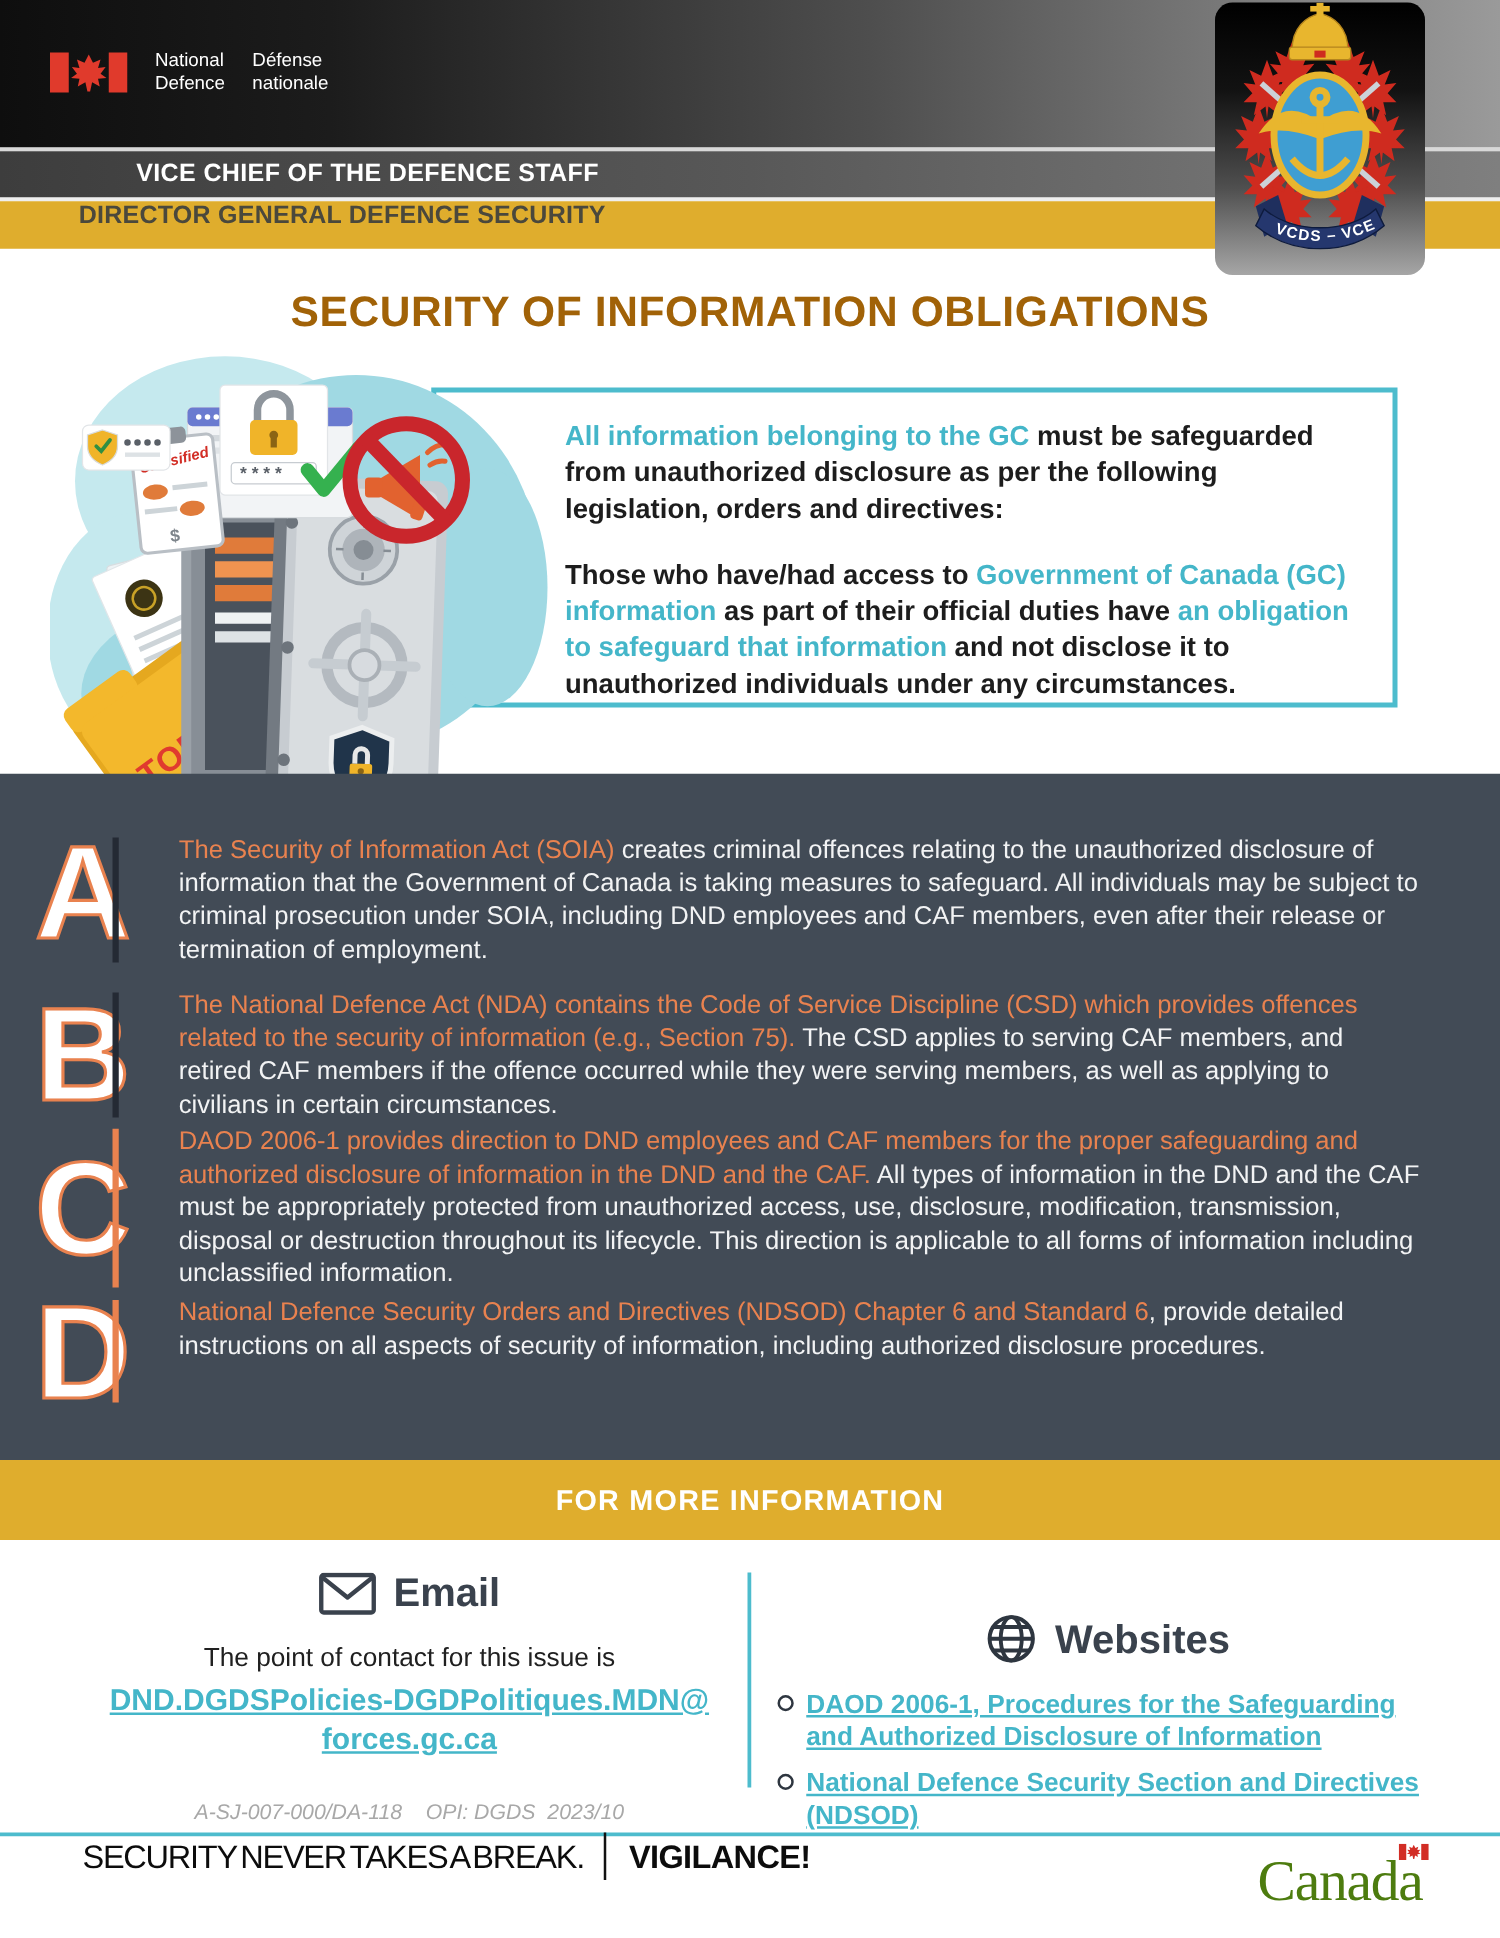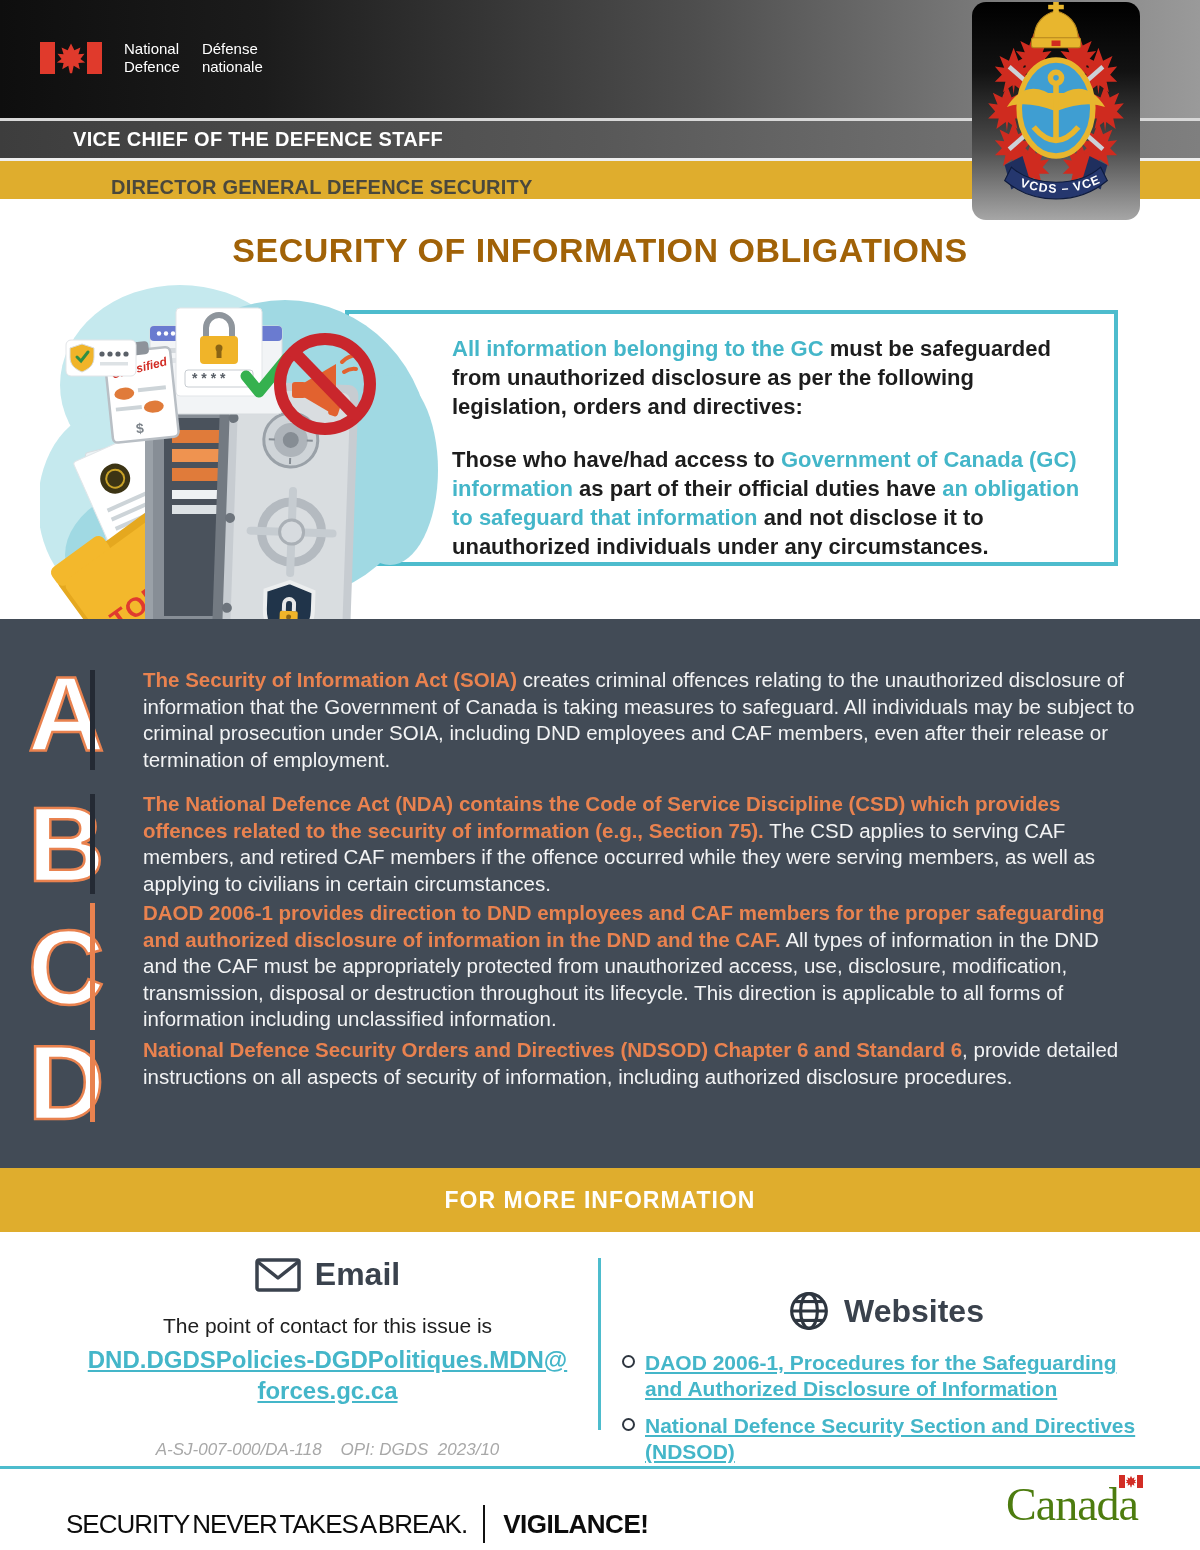--- a/index.html
+++ b/index.html
@@ -9,25 +9,25 @@
   *{margin:0;padding:0;box-sizing:border-box;}
   body{background:#ffffff;font-family:"Liberation Sans",sans-serif;}
   .page{position:relative;width:1200px;height:1550px;background:#fff;overflow:hidden;}
 
   
   .hdr-top{position:absolute;left:0;top:0;width:1200px;height:118px;
     background:linear-gradient(90deg,#0e0e0e 0%,#1c1c1c 22%,#4e4e4e 58%,#9a9a9a 100%);}
   .hdr-gap1{position:absolute;left:0;top:118px;width:1200px;height:3px;background:#d8d8d8;}
   .hdr-bar1{position:absolute;left:0;top:121px;width:1200px;height:37px;
     background:linear-gradient(90deg,#3d3d3d 0%,#585858 50%,#7f7f7f 100%);
-    display:flex;align-items:center;padding-left:73px;}
+    display:flex;align-items:center;padding-left:109px;}
   .hdr-bar1 span{color:#fff;font-size:20px;font-weight:700;letter-spacing:.3px;}
   .hdr-gap2{position:absolute;left:0;top:158px;width:1200px;height:3px;background:#eeeeee;}
   .hdr-bar2{position:absolute;left:0;top:161px;width:1200px;height:38px;background:var(--yellow);
-    display:flex;align-items:flex-end;padding-left:111px;}
+    display:flex;align-items:flex-start;padding-left:63px;}
   .hdr-bar2 span{color:#4a483c;font-size:20px;font-weight:700;letter-spacing:.2px;}
   .fip{position:absolute;left:40px;top:40px;display:flex;align-items:center;gap:22px;}
   .fip-texts{display:flex;gap:22px;color:#fff;font-size:15px;line-height:18px;}
   .crest-card{position:absolute;left:972px;top:2px;width:168px;height:218px;border-radius:14px;
     background:linear-gradient(180deg,#000 0%,#121212 32%,#4f4f4f 68%,#a6a6a6 100%);
     overflow:hidden;display:flex;align-items:flex-start;justify-content:center;}
 
   
   .page-title{position:absolute;left:0;top:231px;width:1200px;text-align:center;
     font-size:34px;font-weight:800;letter-spacing:.5px;color:#a16207;}
@@ -40,21 +40,21 @@
   .illu{position:absolute;left:40px;top:280px;width:400px;height:380px;}
 
   
   .dark-section{position:absolute;left:0;top:619px;width:1200px;height:549px;background:var(--slate);}
   .item{position:absolute;left:28px;width:1130px;display:flex;align-items:flex-start;}
   .item-letter{width:62px;font-size:106px;line-height:86px;font-weight:700;color:#fff;
     -webkit-text-stroke:2.5px var(--orange);flex:none;}
   .item-bar{width:5px;flex:none;align-self:stretch;margin:3px 48px 3px 0;background:var(--dkline);}
   .item[data-bar="orange"] .item-bar{background:var(--orange);}
   .item-text{font-size:20.5px;line-height:26.5px;color:#f2f3f4;max-width:995px;}
-  .item-lead{color:var(--orange);font-weight:700;}
+  .item-lead{color:var(--orange);font-weight:400;}
   .item-a{top:48px;} .item-a .item-letter{margin-top:4px;}
   .item-b{top:172px;} .item-b .item-letter{margin-top:10px;}
   .item-c{top:281px;} .item-c .item-letter{margin-top:24px;}
   .item-d{top:418px;} .item-d .item-letter{margin-top:2px;}
 
   
   .info-bar{position:absolute;left:0;top:1168px;width:1200px;height:64px;background:var(--yellow);
     display:flex;align-items:center;justify-content:center;}
   .info-bar span{color:#fff;font-size:23px;font-weight:800;letter-spacing:1px;}
   .email-col{position:absolute;left:55px;top:1256px;width:545px;text-align:center;}
@@ -68,21 +68,21 @@
   .web-list{margin-top:14px;}
   .web-item{display:flex;align-items:flex-start;margin-top:11px;}
   .bullet{flex:none;width:13px;height:13px;border:2.5px solid #2e3640;border-radius:50%;margin:5px 10px 0 0;}
   .web-link{font-size:21px;font-weight:700;color:var(--teal);text-decoration:underline;line-height:26px;}
   .col-divider{position:absolute;left:598px;top:1258px;width:3px;height:172px;background:var(--tealb);}
   .doc-ref{position:absolute;left:55px;top:1440px;width:545px;text-align:center;color:#a8a8a8;
     font-size:17px;white-space:pre;font-style:italic;}
 
   
   .footer-rule{position:absolute;left:0;top:1466px;width:1200px;height:3px;background:var(--tealb);}
-  .footer{position:absolute;left:66px;top:1505px;display:flex;align-items:center;}
+  .footer{position:absolute;left:66px;top:1466px;display:flex;align-items:center;}
   .slogan{font-size:26px;font-weight:400;color:#0c0c0c;letter-spacing:-1px;word-spacing:-3px;}
   .foot-divider{width:2px;height:38px;background:#111;margin:0 18px 0 16px;}
   .vigilance{font-size:26px;font-weight:800;color:#0c0c0c;letter-spacing:-.5px;}
   .wordmark{position:absolute;right:62px;top:1478px;font-family:"Liberation Serif",serif;
     font-size:46px;color:#4d7c0f;letter-spacing:-1px;}
   .wordmark .wm-flag{position:absolute;right:-5px;top:-3px;}
   .hidden-defs{position:absolute;width:0;height:0;overflow:hidden;}
 </style>
 </head>
 <body>

